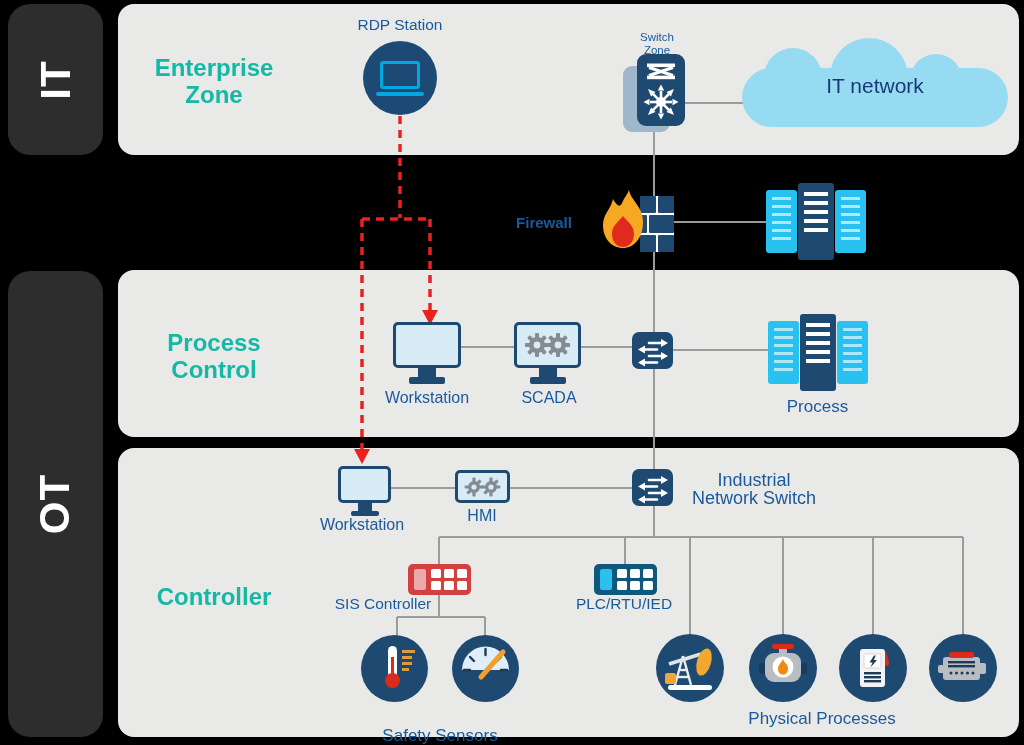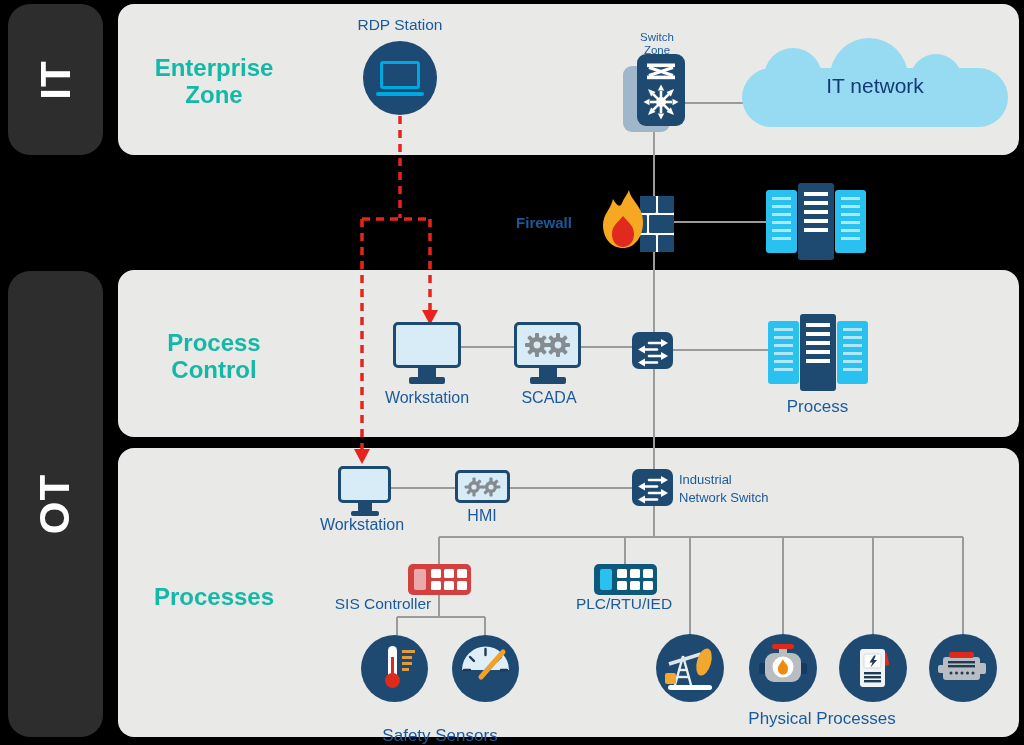--- a/index.html
+++ b/index.html
@@ -68,21 +68,21 @@
 
   <div class="zonetitle" style="top:54px;">
     <div>Enterprise</div>
     <div>Zone</div>
   </div>
   <div class="zonetitle" style="top:329px;">
     <div>Process</div>
     <div>Control</div>
   </div>
   <div class="zonetitle" style="top:583px;">
-    <div>Processes</div>
+    <div>Controller</div>
   </div>
 
   <svg class="abs" style="left:0;top:0;z-index:1;" width="1024" height="745" viewBox="0 0 1024 745">
     <g stroke="#9b9b9b" stroke-width="2" fill="none">
       <path d="M654,100 V537"></path>
       <path d="M683,103 H745"></path>
       <path d="M672,222 H766"></path>
       <path d="M461,347 H514"></path>
       <path d="M581,347 H632"></path>
       <path d="M673,350 H768"></path>
@@ -306,21 +306,21 @@
       <line x1="17" y1="24" x2="29" y2="24"></line>
         <line x1="13" y1="30.5" x2="25" y2="30.5"></line>
     </g>
     <g fill="#fff">
       <polygon points="29,7 36,11 29,15"></polygon>
         <polygon points="13,13.5 6,17.5 13,21.5"></polygon>
       <polygon points="29,20 36,24 29,28"></polygon>
         <polygon points="13,26.5 6,30.5 13,34.5"></polygon>
     </g>
   </svg>
-  <div class="lbl" style="left:679px;top:471px;width:150px;text-align:left;font-size:13px;">
+  <div class="lbl" style="left:679px;top:471px;width:150px;text-align:center;font-size:18px;">
     <div>Industrial</div>
     <div>Network Switch</div>
   </div>
 
   <div class="ctl" style="left:408px;top:564px;width:63px;height:31px;background:#d24040;">
     <div class="bar" style="background:#eaa9aa;"></div>
     <div class="grid">
         <div></div>
         <div></div>
         <div></div>

